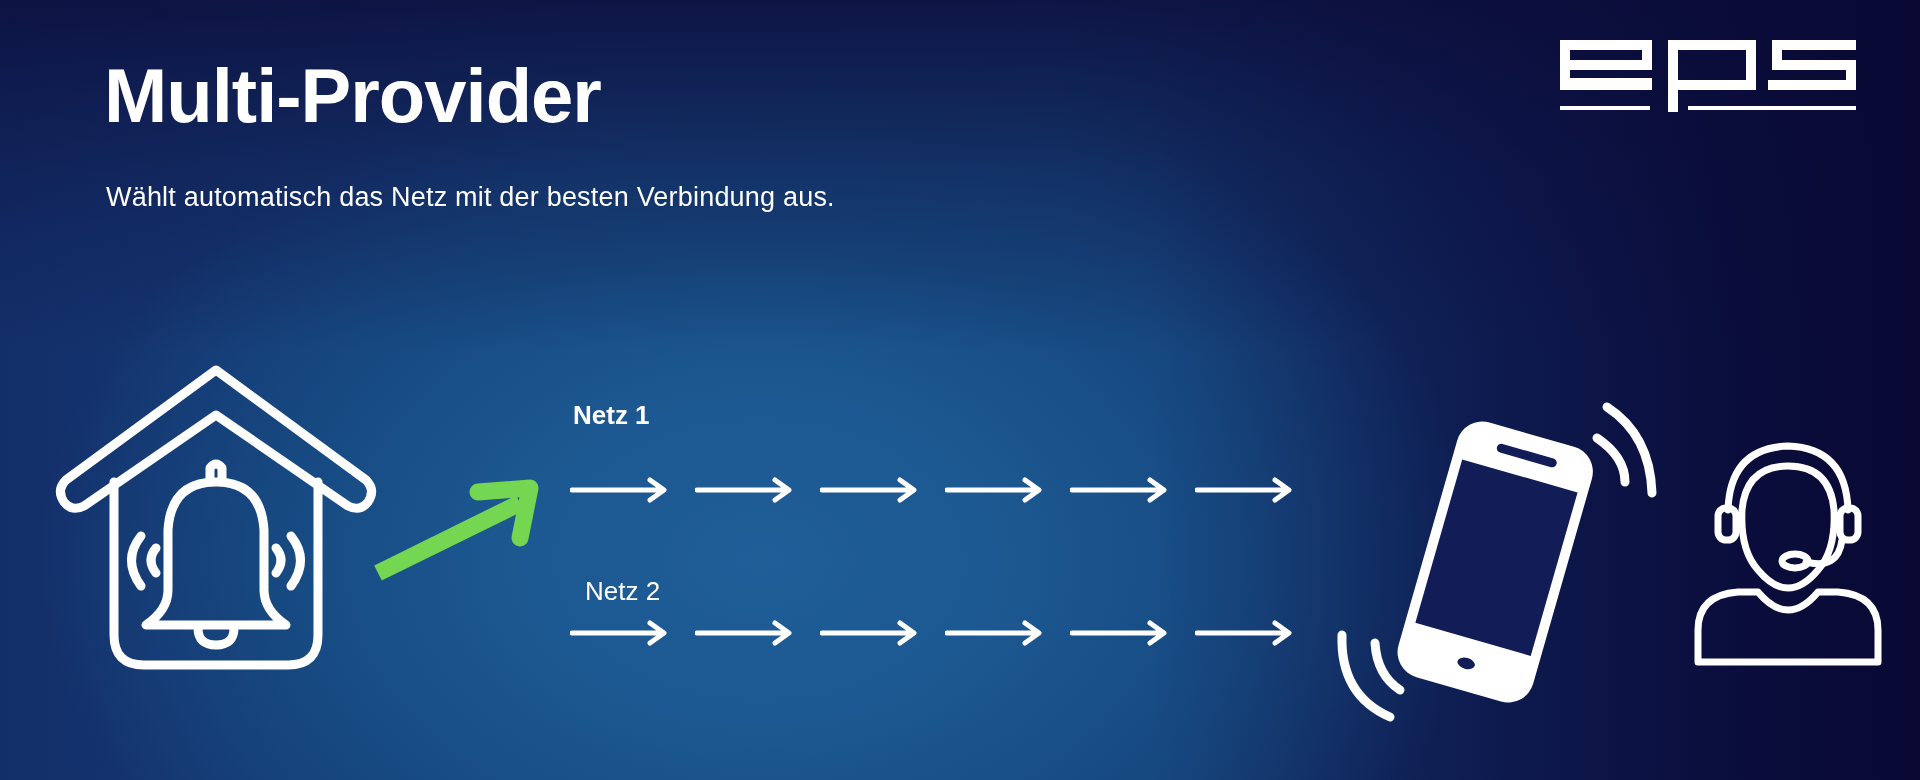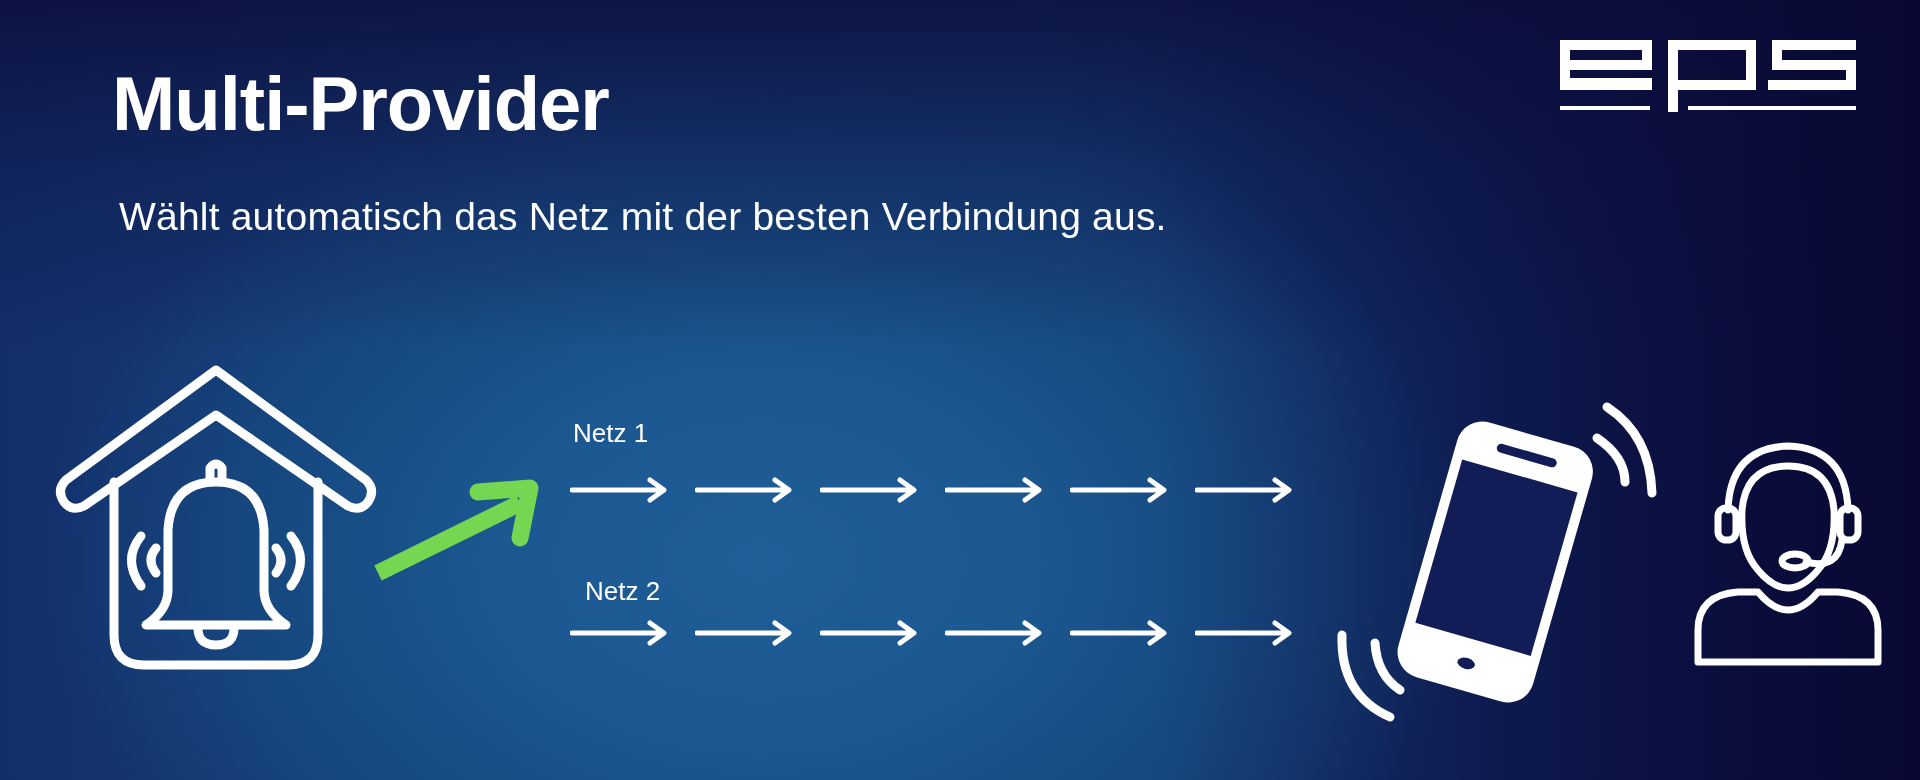--- a/index.html
+++ b/index.html
@@ -17,26 +17,26 @@
     pointer-events: none;
   }
   .vignette-right {
     position: absolute; left: 0; top: 0; width: 1920px; height: 780px;
     background: linear-gradient(90deg, rgba(10,10,55,0) 60%, rgba(10,10,55,0.55) 85%, rgba(8,8,50,0.85) 100%);
     pointer-events: none;
   }
   .title {
     position: absolute; left: 104px; top: 58px;
     font-size: 76px; font-weight: 700; letter-spacing: -1px; line-height: 1;
-    margin: 8px;
+    margin: 0;
   }
   .subtitle {
     position: absolute; left: 106px; top: 184px;
-    font-size: 39px; font-weight: 400; line-height: 1; letter-spacing: 0.2px;
-    margin: 13px;
+    font-size: 27px; font-weight: 400; line-height: 1; letter-spacing: 0.2px;
+    margin: 0;
   }
   .logo { position: absolute; left: 1556px; top: 40px; width: 300px; height: 72px; }
   .icon { position: absolute; }
   .net-label {
     position: absolute; font-size: 26px; line-height: 1;
   }
   .arrow-row { position: absolute; display: flex; gap: 25px; }
   .arrow-row .arr { width: 100px; height: 30px; }
 </style>
 </head>
@@ -79,21 +79,21 @@
   <path d="M110 188 Q100 200 110 213"></path>
   <path d="M245 176 Q264 200 245 226"></path>
   <path d="M230 188 Q240 200 230 213"></path>
 </svg>
 
 <svg class="icon" style="left:370px; top:478px; width:170px; height:110px;" viewBox="0 0 170 110">
   <path d="M8 95 L150 25" stroke="#74d651" stroke-width="17" stroke-linecap="butt"></path>
   <path d="M108 14 L160 10 L150 60" fill="none" stroke="#74d651" stroke-width="17" stroke-linecap="round" stroke-linejoin="round"></path>
 </svg>
 
-<div class="net-label" style="left:573px; top:420px;">Netz 1</div>
+<div class="net-label" style="left:573px; top:402px;font-weight:bold;">Netz 1</div>
 <div class="net-label" style="left:585px; top:578px;">Netz 2</div>
 
 <div class="arrow-row" style="left:570px; top:475px;">
   <svg class="arr" viewBox="0 0 100 30">
       <path d="M2 15 H92 M80 5 L94 15 L80 25" fill="none" stroke="#fff" stroke-width="5" stroke-linecap="round" stroke-linejoin="round"></path>
     </svg>
   <svg class="arr" viewBox="0 0 100 30">
       <path d="M2 15 H92 M80 5 L94 15 L80 25" fill="none" stroke="#fff" stroke-width="5" stroke-linecap="round" stroke-linejoin="round"></path>
     </svg>
   <svg class="arr" viewBox="0 0 100 30">

